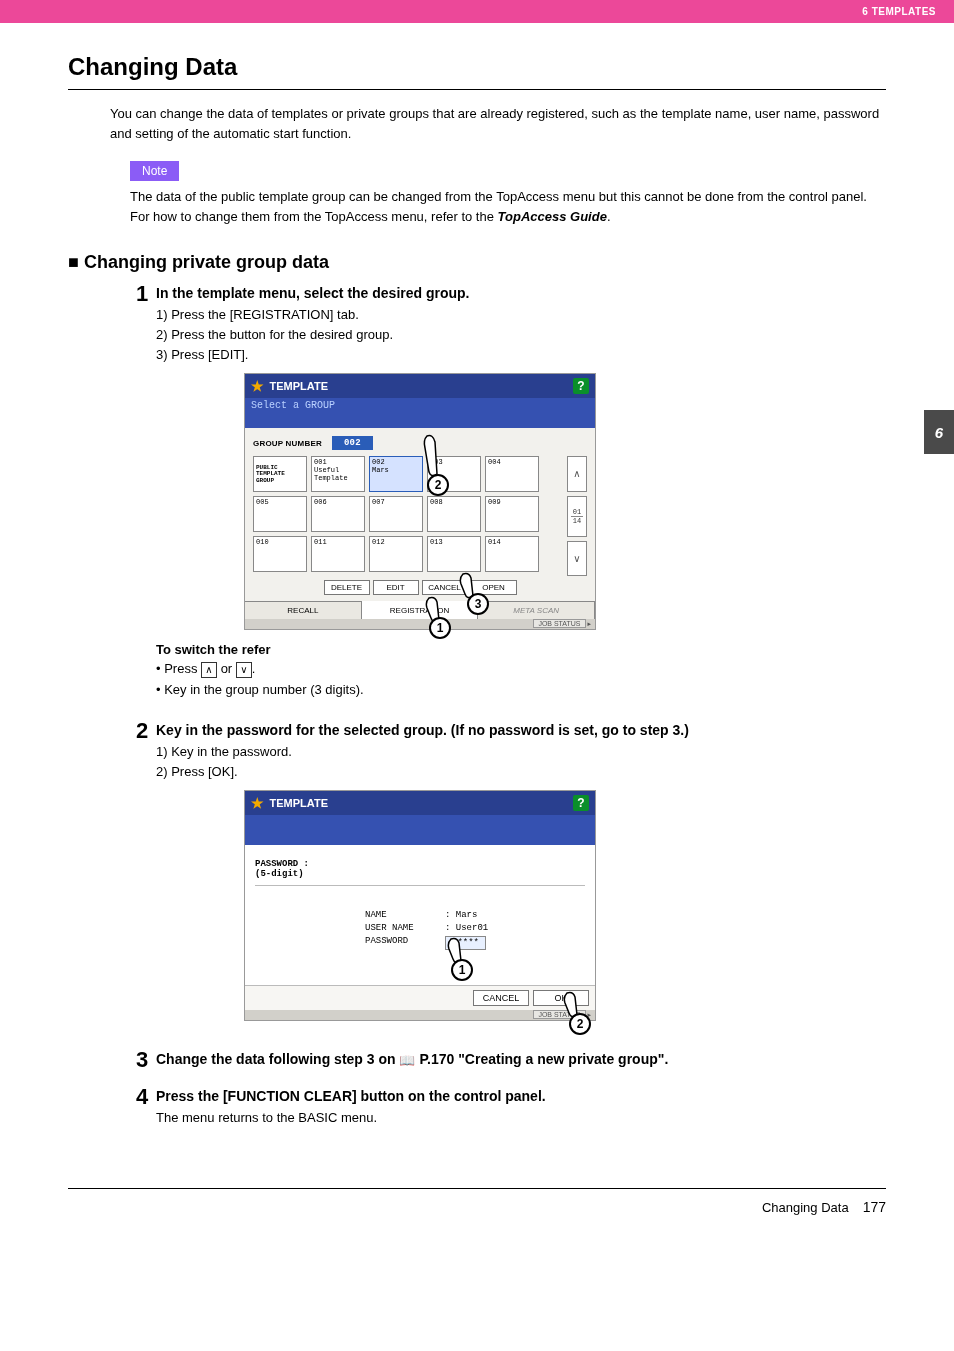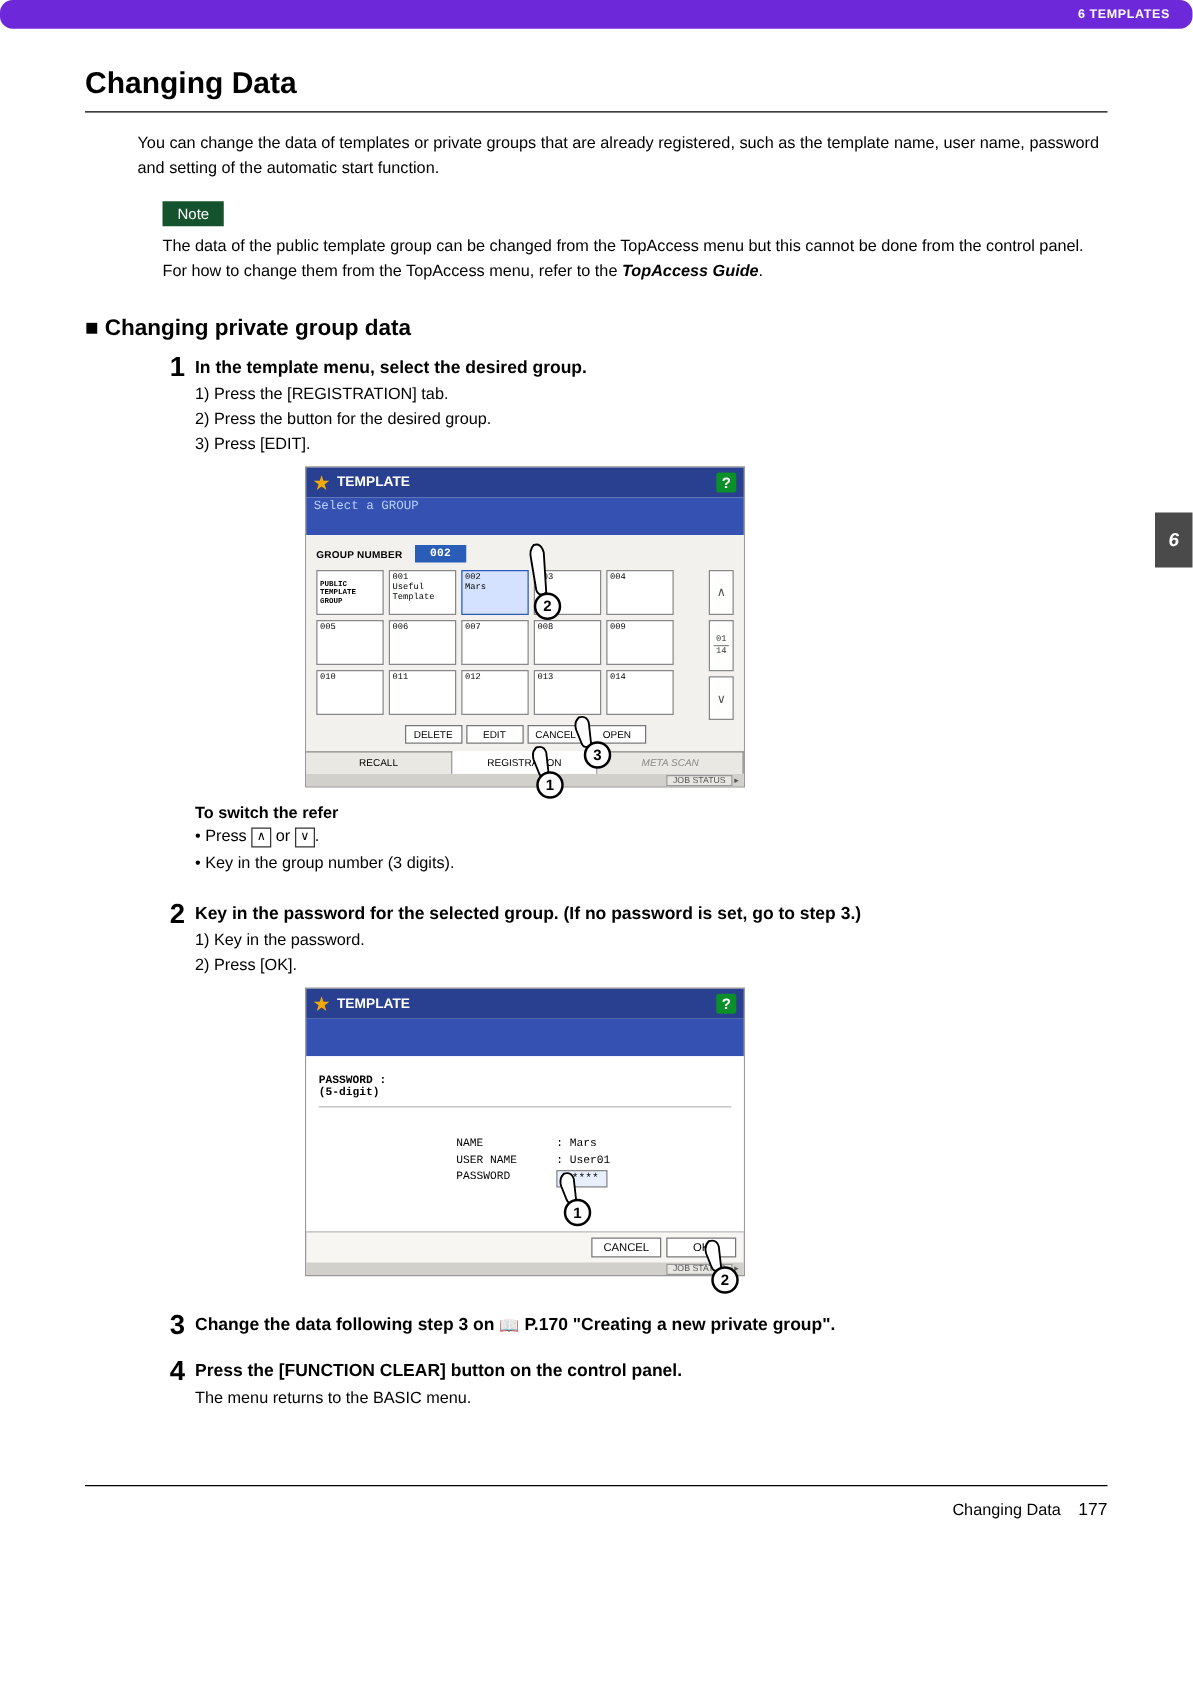--- a/index.html
+++ b/index.html
@@ -10,47 +10,46 @@
     background: #fff;
     color: #000;
     width: 954px;
   }
   .page {
     width: 954px;
     padding: 0;
     position: relative;
   }
   .header-bar {
-    background: #6d28d9;
+    background: #ec4899;
     color: #fff;
     text-align: right;
     padding: 6px 18px;
     font-size: 10px;
     font-weight: bold;
     margin-bottom: 30px;
     letter-spacing: 0.5px;
-    border-radius: 10px;
   }
   .content-area {
     padding: 0 68px;
   }
   h1.main-title {
     font-size: 24px;
     margin: 0 0 8px 0;
     font-weight: bold;
   }
   hr.title-rule { border: none; border-top: 1px solid #000; margin: 0 0 14px 0; }
   hr.bottom-rule { border: none; border-top: 1px solid #000; margin: 0; }
   .intro-text {
     font-size: 13px;
     line-height: 1.5;
     margin: 0 0 18px 42px;
   }
   .note-tag {
-    background: #14532d;
+    background: #8b5cf6;
     color: #fff;
     display: inline-block;
     padding: 3px 12px;
     font-size: 12px;
     margin-left: 62px;
     margin-bottom: 6px;
   }
   .note-text {
     font-size: 13px;
     line-height: 1.5;

